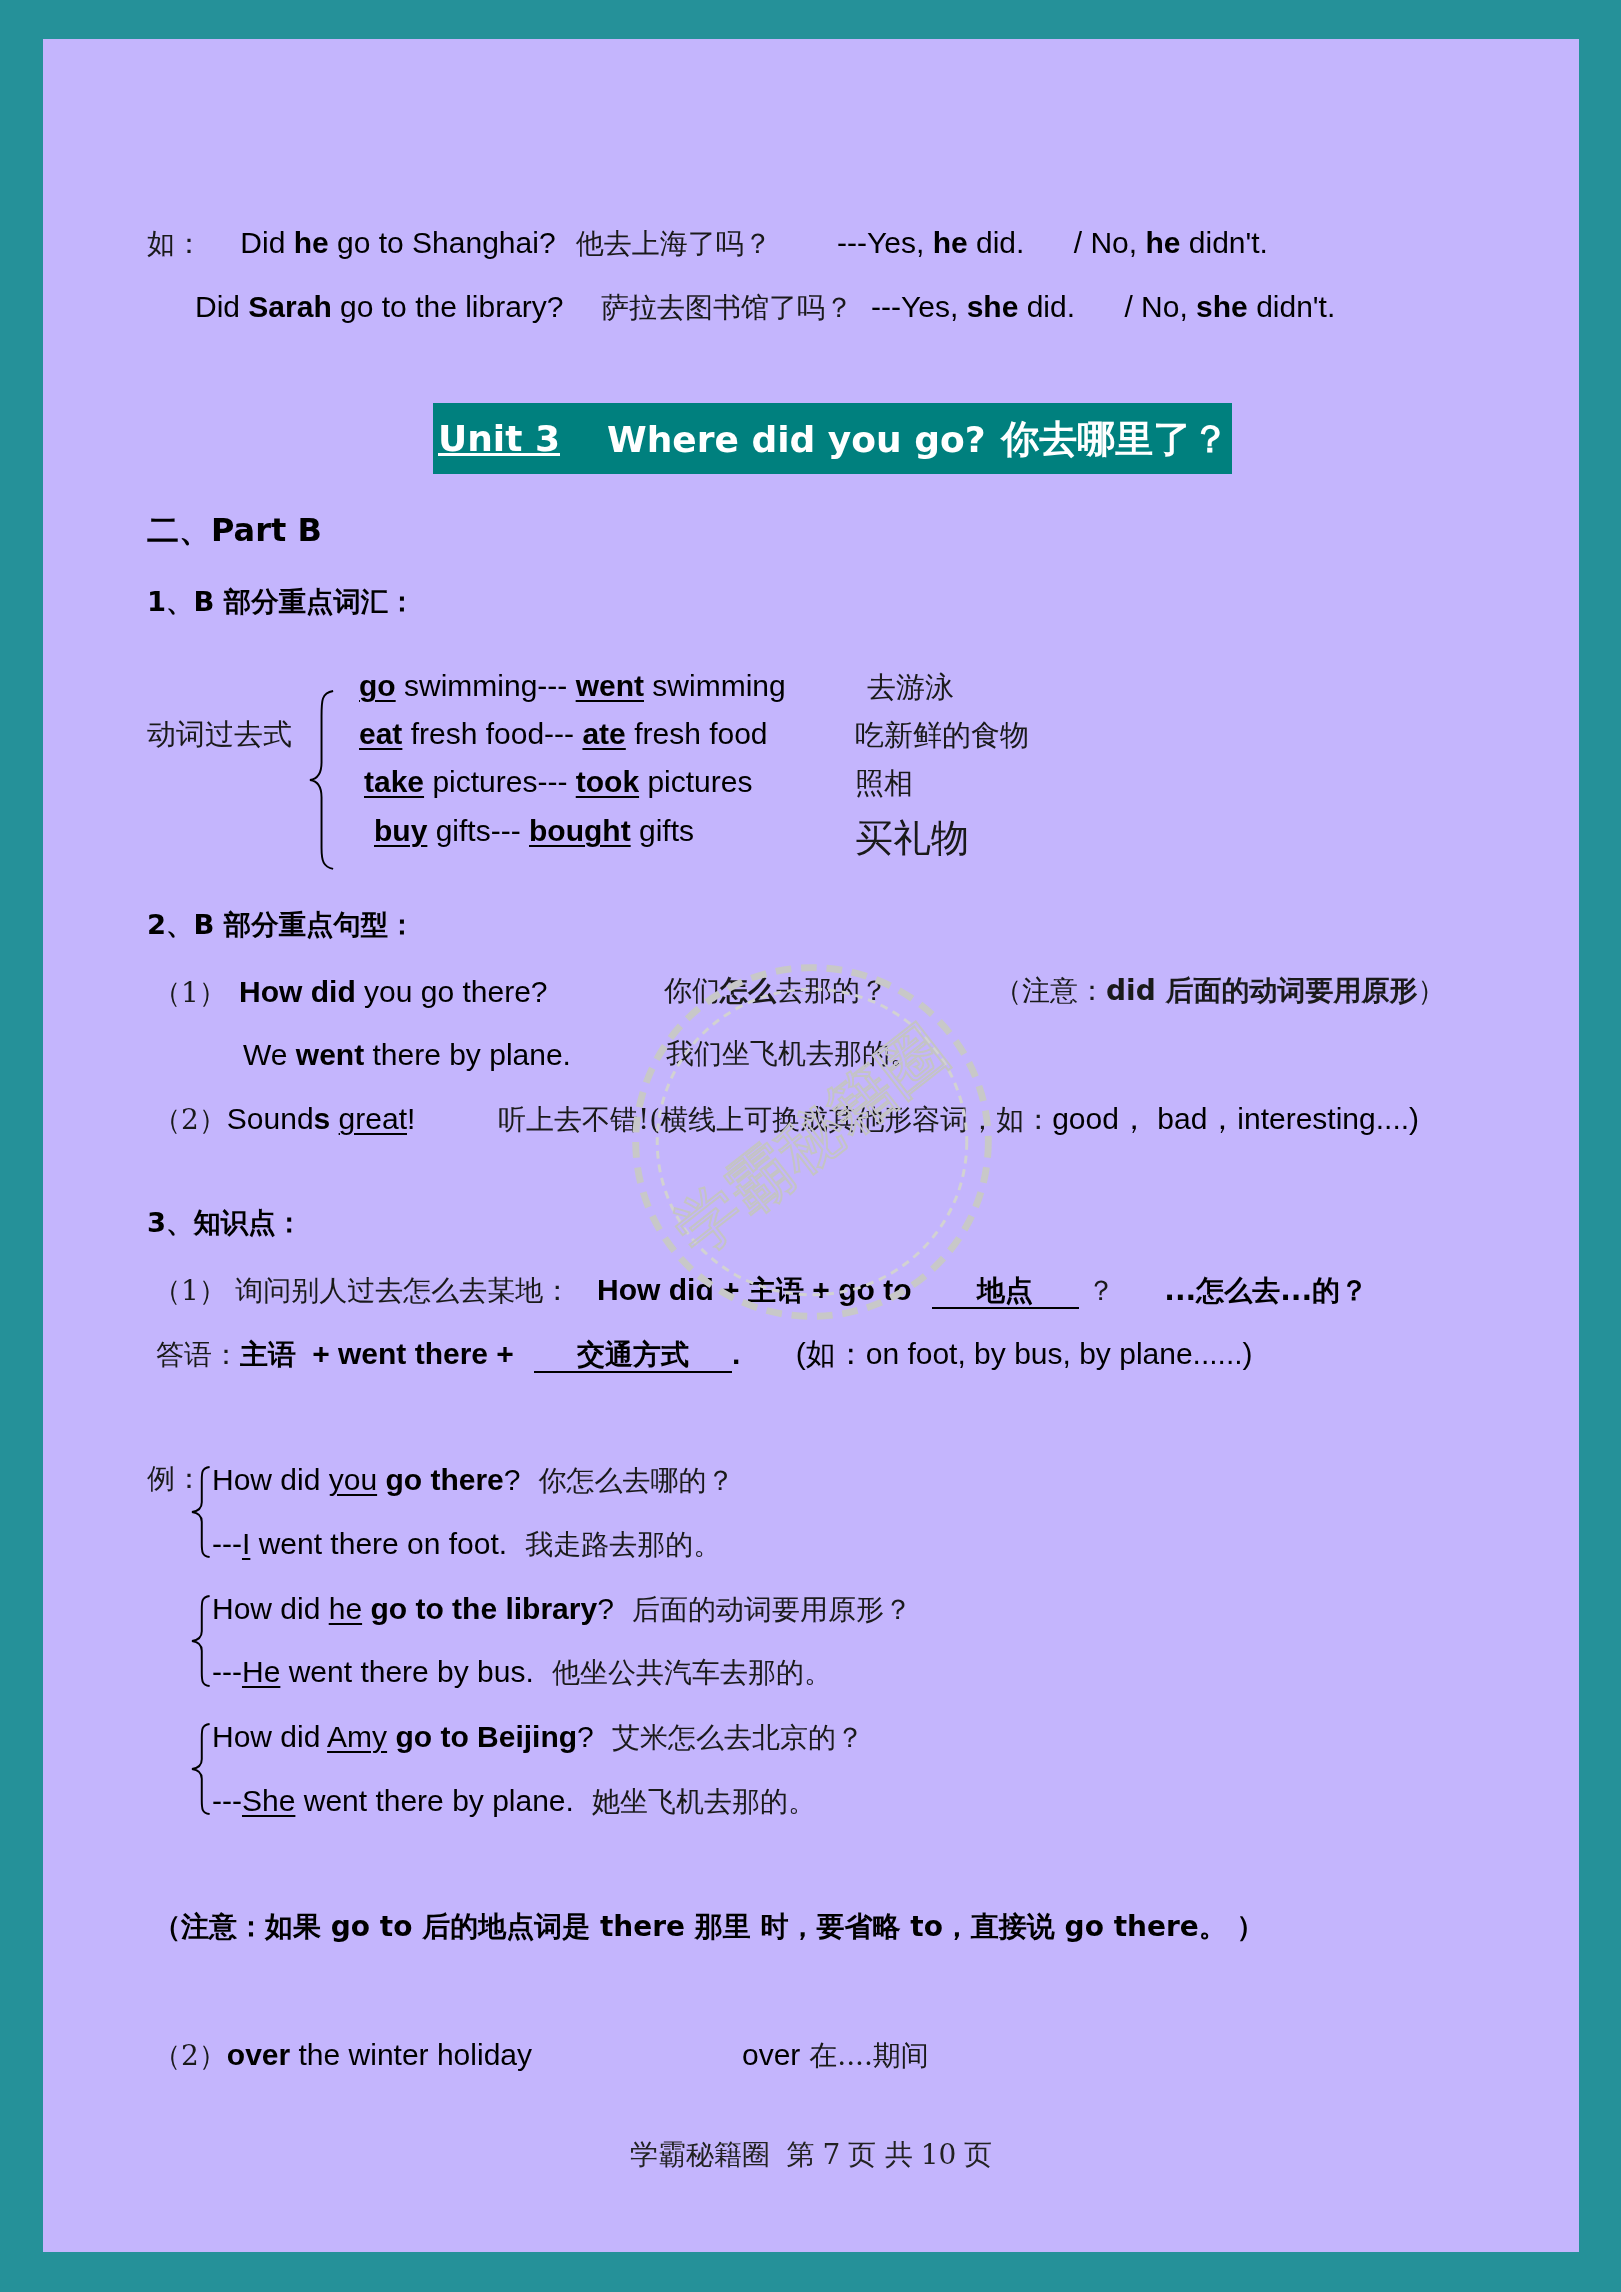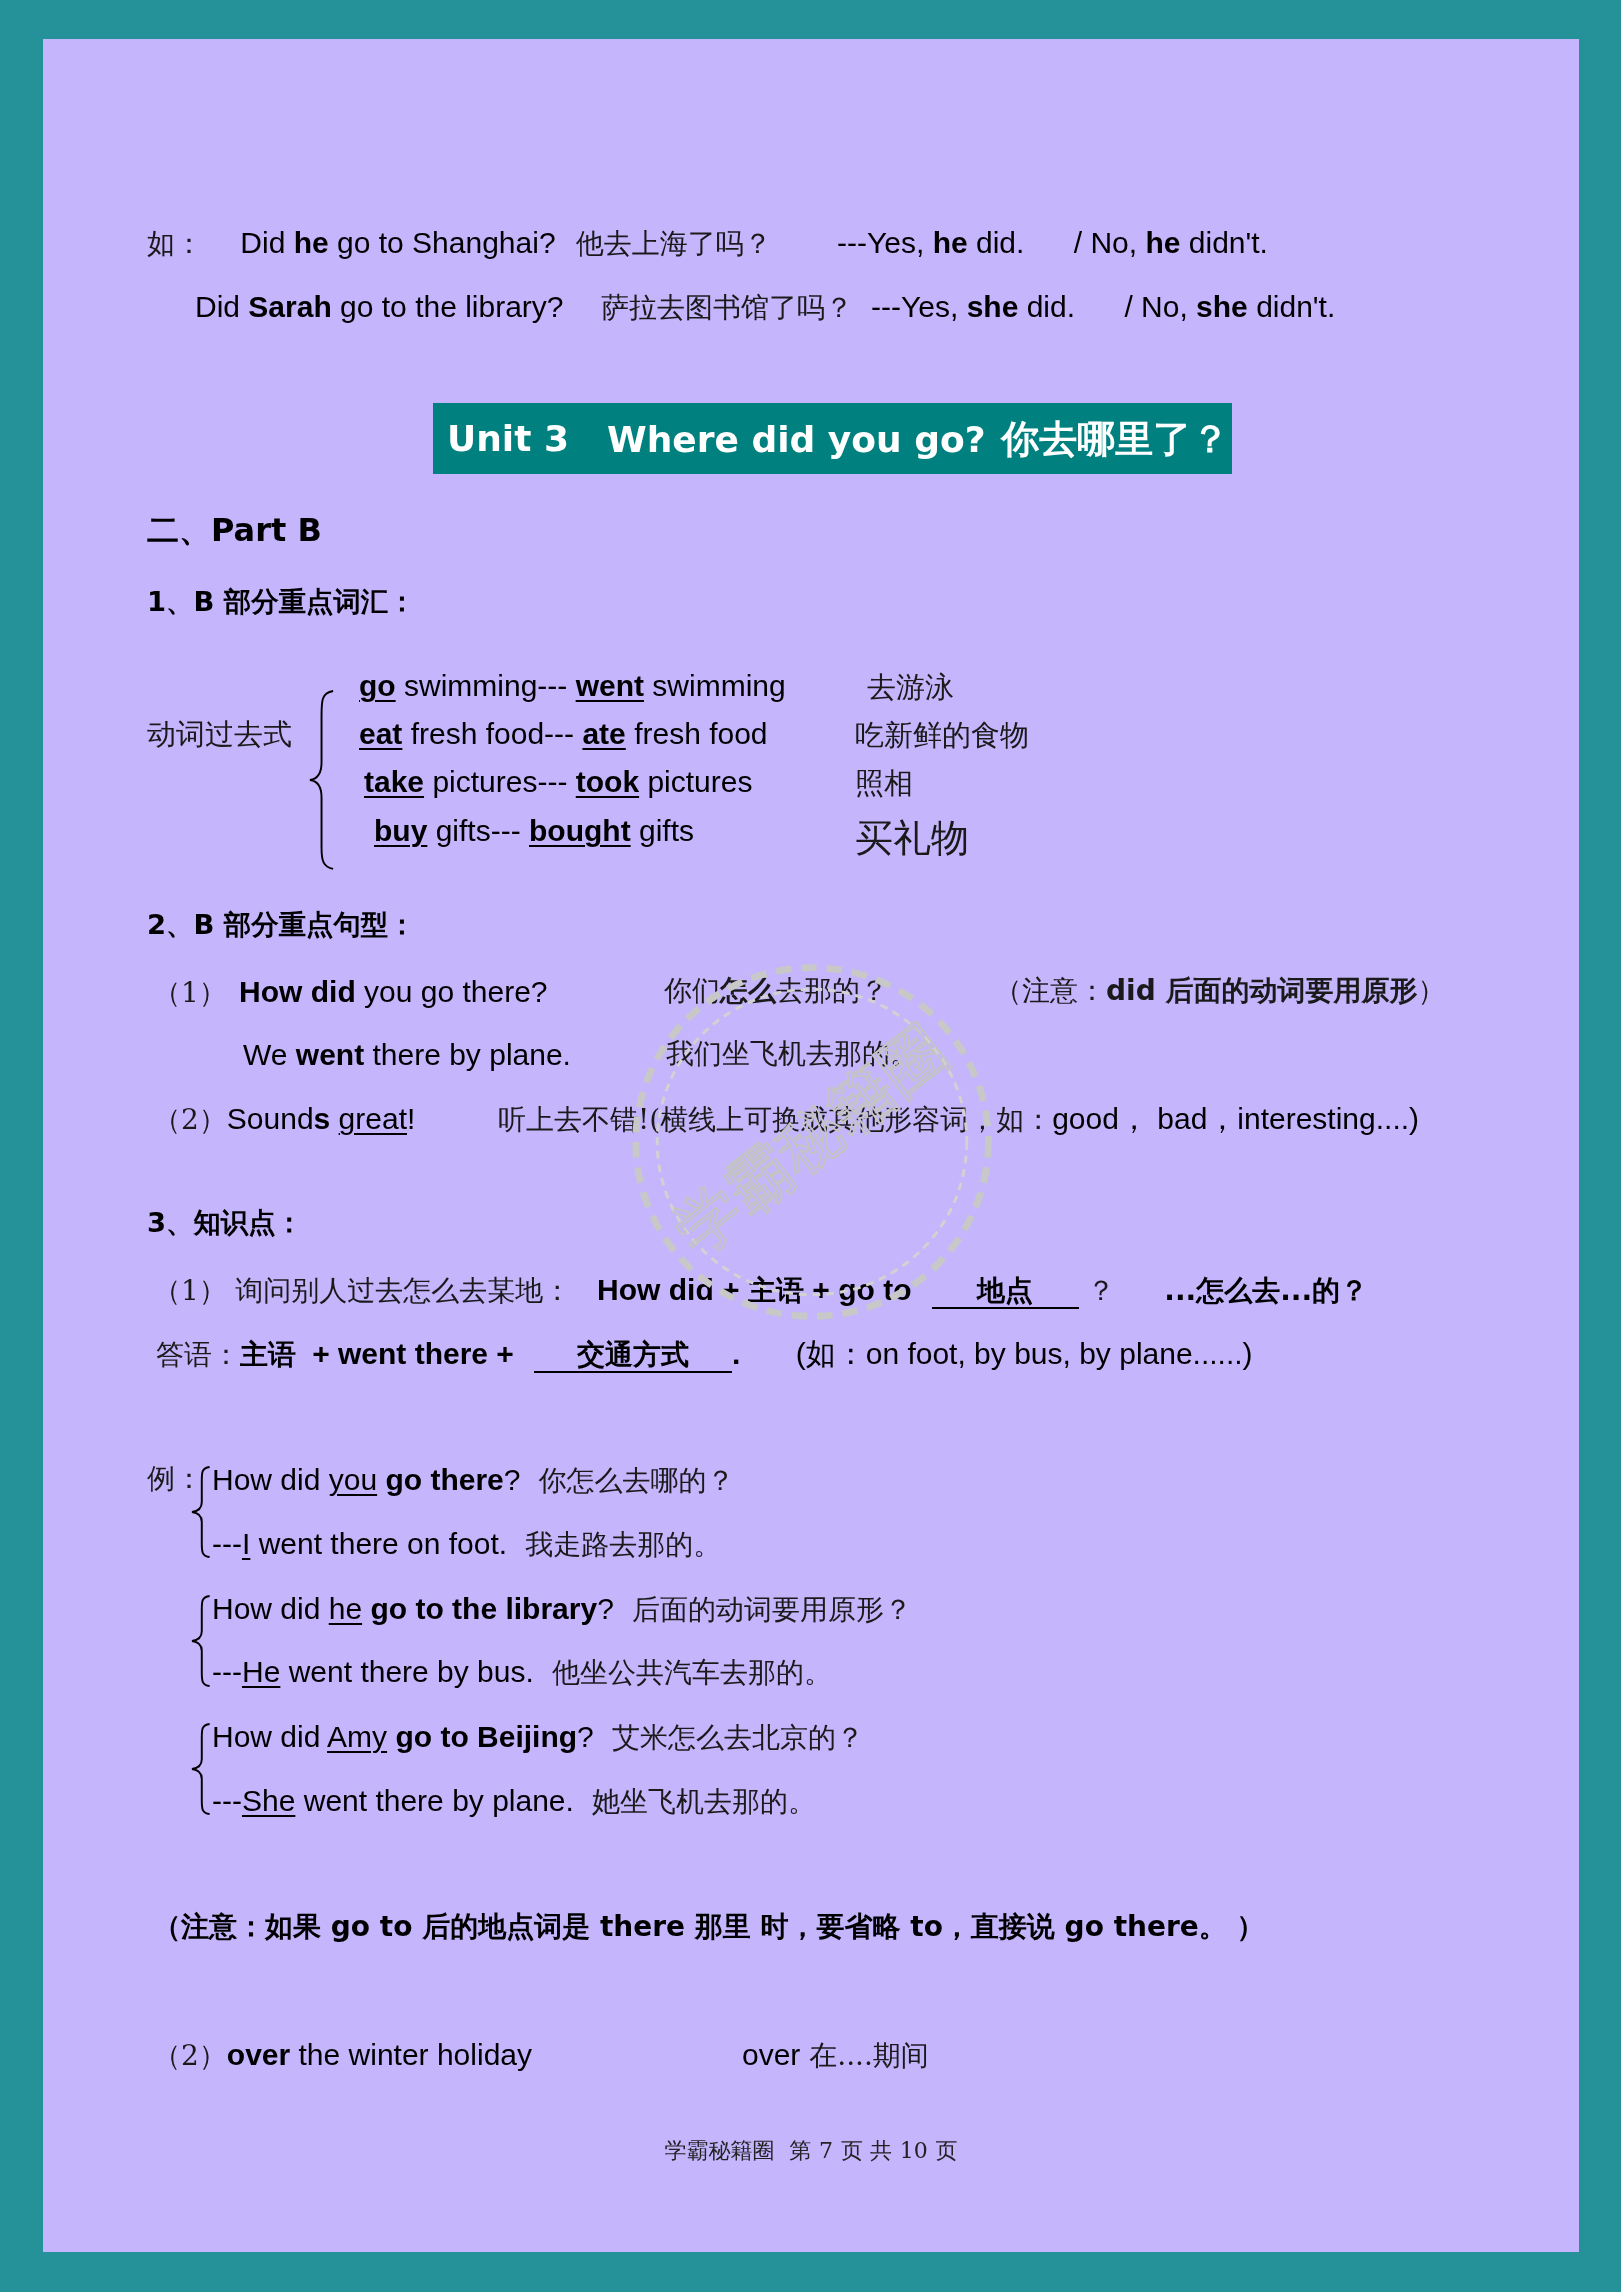--- a/index.html
+++ b/index.html
@@ -28,21 +28,21 @@
     left: 390px; top: 364px;
     width: 799px; height: 71px;
     background: #00807e;
     color: #fff;
     font-family: "DejaVu Sans", sans-serif;
     font-weight: bold;
     font-size: 36px;
     line-height: 71px;
     white-space: nowrap;
   }
-  .banner .unit { position: absolute; left: 14px; }
+  .banner .unit { position: absolute; left: 5px; text-decoration: underline; }
   .banner .title { position: absolute; left: 174px; }
   .banner .cn-title { font-weight: bold; font-family: "DejaVu Serif", serif; font-size: 38px; margin-left: 15.7px; }
   .h-section { font-family: "DejaVu Sans", sans-serif; font-weight: bold; font-size: 32px; }
   .h-sub { font-family: "DejaVu Sans", sans-serif; font-weight: bold; font-size: 27.4px; }
   .brace-svg { position: absolute; }
   .blank {
     display: inline-block;
     border-bottom: 2px solid #000;
     text-align: center;
     line-height: 33px;
@@ -52,21 +52,21 @@
     left: 578px; top: 912px;
     width: 382px; height: 382px;
     pointer-events: none;
   }
   .footer {
     position: absolute;
     left: 0; width: 100%;
     top: 2097px;
     text-align: center;
     font-family: "DejaVu Serif", serif;
-    font-size: 22px;
+    font-size: 28px;
     color: #222;
   }
   .footer span { margin: 0 3.9px; }
 </style>
 </head>
 <body>
 
 <div class="page">
 
   <div class="abs t28" style="left:104px; top:184px;">

